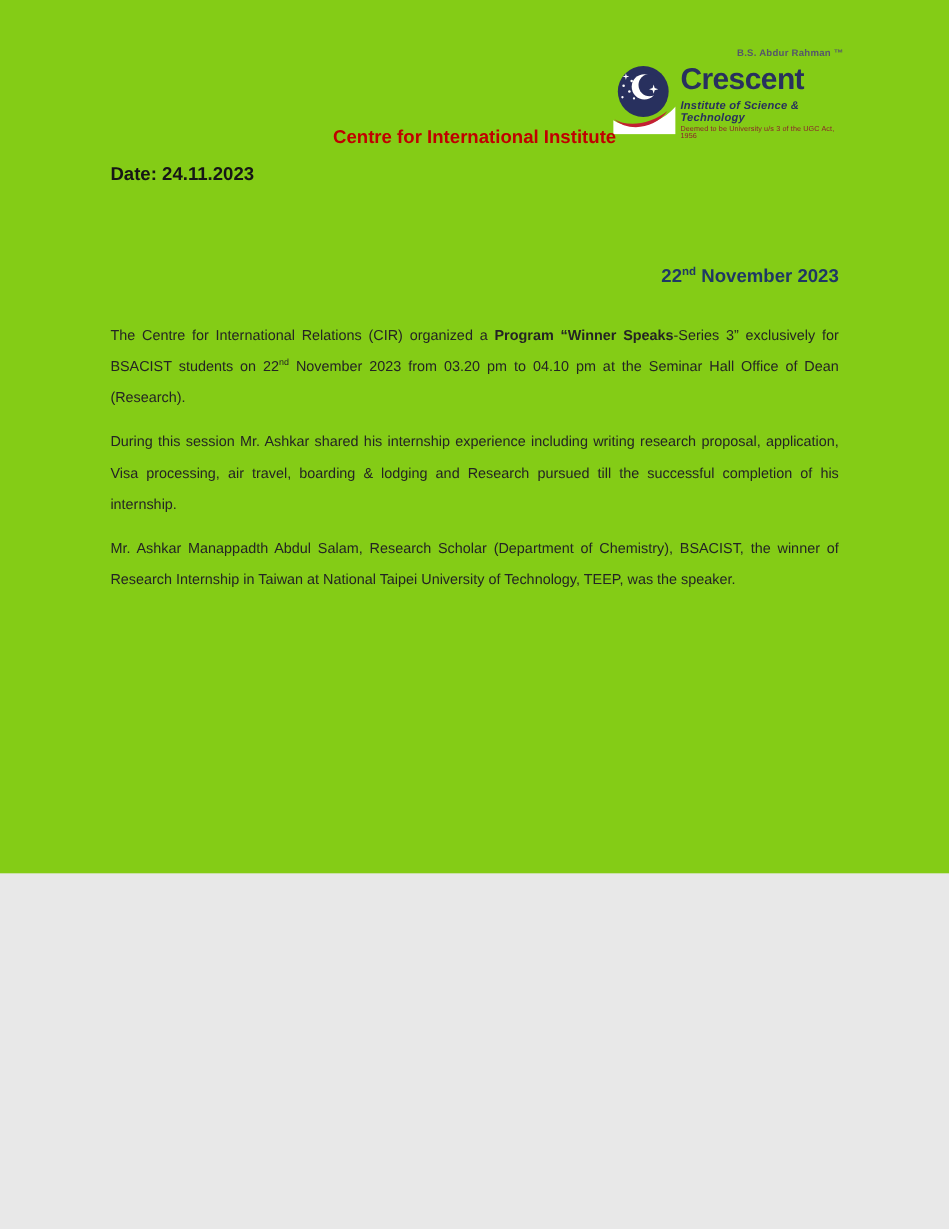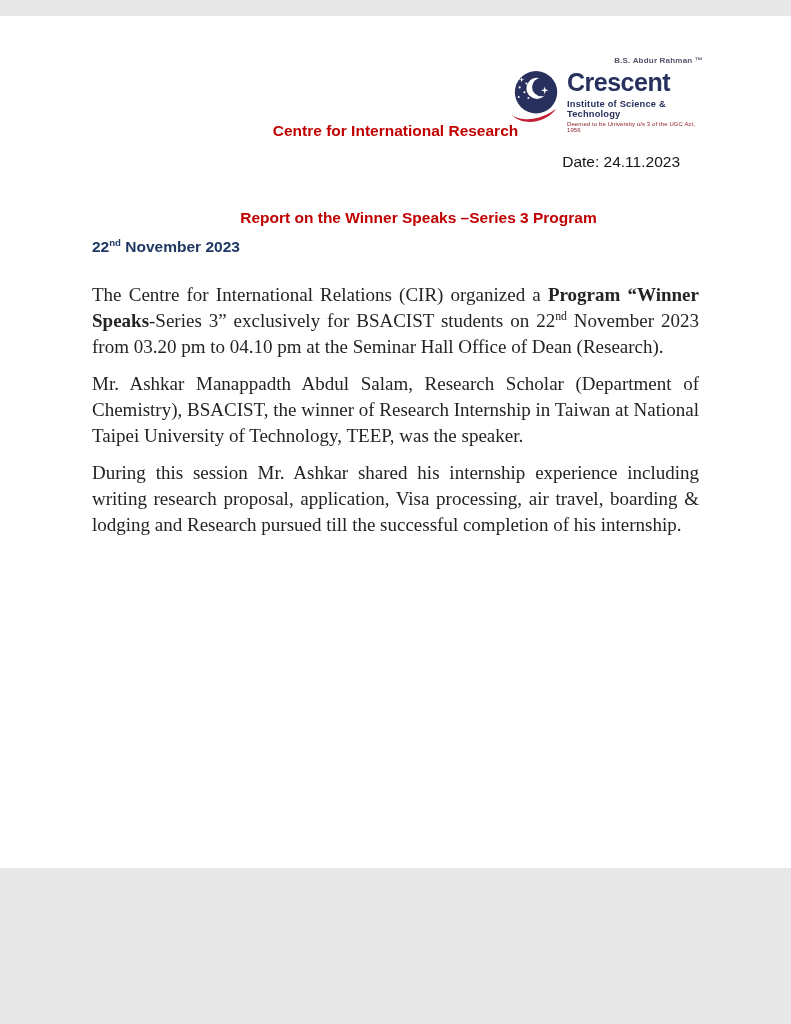--- a/index.html
+++ b/index.html
@@ -5,23 +5,23 @@
   :root{
     --accent-red:#c00000;
     --navy-blue:#1f3864;
     --logo-navy:#28305e;
     --logo-red:#c32033;
     --text:#242424;
   }
   html,body{margin:0;padding:0;background:#e8e8e8;}
   .page{
     position:relative;
-    width:791px;height:852px;
-    margin:16px auto;
-    background:#ffffff;
+    width:791px;height:728px;
+    margin:0 auto;
+    background:#84cc16;
     font-family:"Liberation Sans", sans-serif;
     color:var(--text);
     overflow:hidden;
   }
   
   .logo-block{
     position:absolute;top:40px;left:511px;width:192px;
   }
   .logo-tm{
     text-align:right;
@@ -31,57 +31,56 @@
   }
   .logo-row{display:flex;align-items:flex-start;}
   .logo-emblem{flex:0 0 auto;margin-top:2px;}
   .logo-textcol{margin-left:4px;}
   .logo-name{
     font-size:25px;line-height:32px;font-weight:bold;
     color:var(--logo-navy);letter-spacing:-0.5px;
   }
   .logo-subtitle{
     font-size:9.3px;font-weight:bold;color:var(--logo-navy);
-    letter-spacing:.2px;margin-top:1px;
+    letter-spacing:.2px;margin-top:1px;font-style:italic;
   }
   .logo-tagline{
     font-size:6px;color:#8d1f2d;margin-top:2px;
     letter-spacing:.1px;
   }
   
   .centre-heading{
     position:absolute;top:106px;left:92px;right:92px;
     text-align:center;font-size:15.5px;font-weight:bold;
     color:var(--accent-red);
   }
   .date-line{
     position:absolute;top:137px;left:92px;right:92px;
-    text-align:right;padding-right:19px;
-    font-size:15.5px;font-weight:normal;color:#161616;
+    text-align:left;padding-right:19px;
+    font-size:15.5px;font-weight:bold;color:#161616;
   }
   .report-title{
     position:absolute;top:193px;left:138px;right:92px;
     text-align:center;font-size:15.5px;font-weight:bold;
     color:var(--accent-red);
   }
   .event-date{
     position:absolute;top:222px;left:92px;right:92px;
-    text-align:left;font-size:15.5px;font-weight:bold;
+    text-align:right;font-size:15.5px;font-weight:bold;
     color:var(--navy-blue);
   }
   
   .body-text{
     position:absolute;top:266px;left:92px;right:92px;
   }
   .body-text p{
     margin:0 0 11px 0;
-    font-size:19px;line-height:26px;
+    font-size:12px;line-height:26px;
     text-align:justify;
     color:var(--text);
-    font-family:Liberation Serif, serif;
   }
   sup{font-size:.62em;line-height:0;vertical-align:super;}
 </style>
 </head>
 <body>
 
 <div class="page">
 
   <div class="logo-block">
     <div class="logo-tm">B.S. Abdur Rahman ™</div>
@@ -109,27 +108,26 @@
         </svg>
       </span>
       <div class="logo-textcol">
         <div class="logo-name">Crescent</div>
         <div class="logo-subtitle">Institute of Science &amp; Technology</div>
         <div class="logo-tagline">Deemed to be University u/s 3 of the UGC Act, 1956</div>
       </div>
     </div>
   </div>
 
-  <div class="centre-heading">Centre for International Research</div>
+  <div class="centre-heading">Centre for International Institute</div>
 
   <div class="date-line">Date: 24.11.2023</div>
 
-  <div class="report-title">Report on the Winner Speaks –Series 3 Program</div>
 
   <div class="event-date"><span>22</span><sup>nd</sup><span> November 2023</span></div>
 
   <div class="body-text">
     <p><span>The Centre for International Relations (CIR) organized a </span><span style="font-weight: bold;">Program “Winner Speaks</span><span>-Series 3” exclusively for BSACIST students on 22</span><sup>nd</sup><span> November 2023 from 03.20 pm to 04.10 pm at the Seminar Hall Office of Dean (Research).</span></p>
+    <p><span>During this session Mr. Ashkar shared his internship experience including writing research proposal, application, Visa processing, air travel, boarding &amp; lodging and Research pursued till the successful completion of his internship.</span></p>
     <p><span>Mr. Ashkar Manappadth Abdul Salam, Research Scholar (Department of Chemistry), BSACIST, the winner of Research Internship in Taiwan at National Taipei University of Technology, TEEP, was the speaker.</span></p>
-    <p><span>During this session Mr. Ashkar shared his internship experience including writing research proposal, application, Visa processing, air travel, boarding &amp; lodging and Research pursued till the successful completion of his internship.</span></p>
   </div>
 
 </div>
 
 </body></html>

